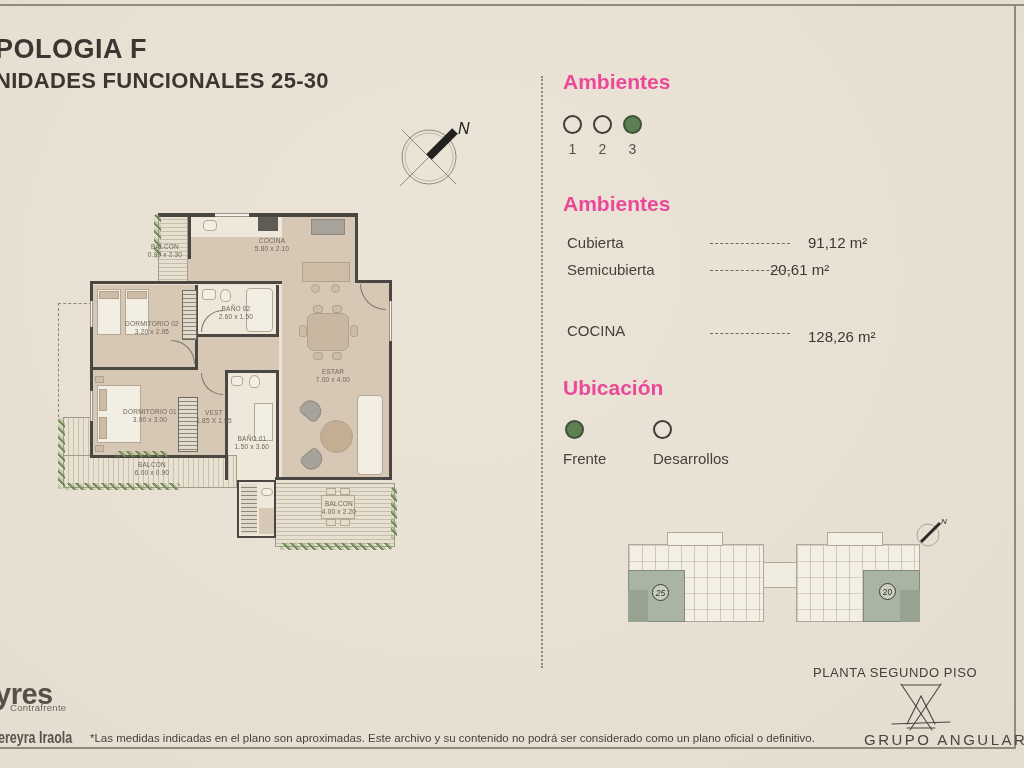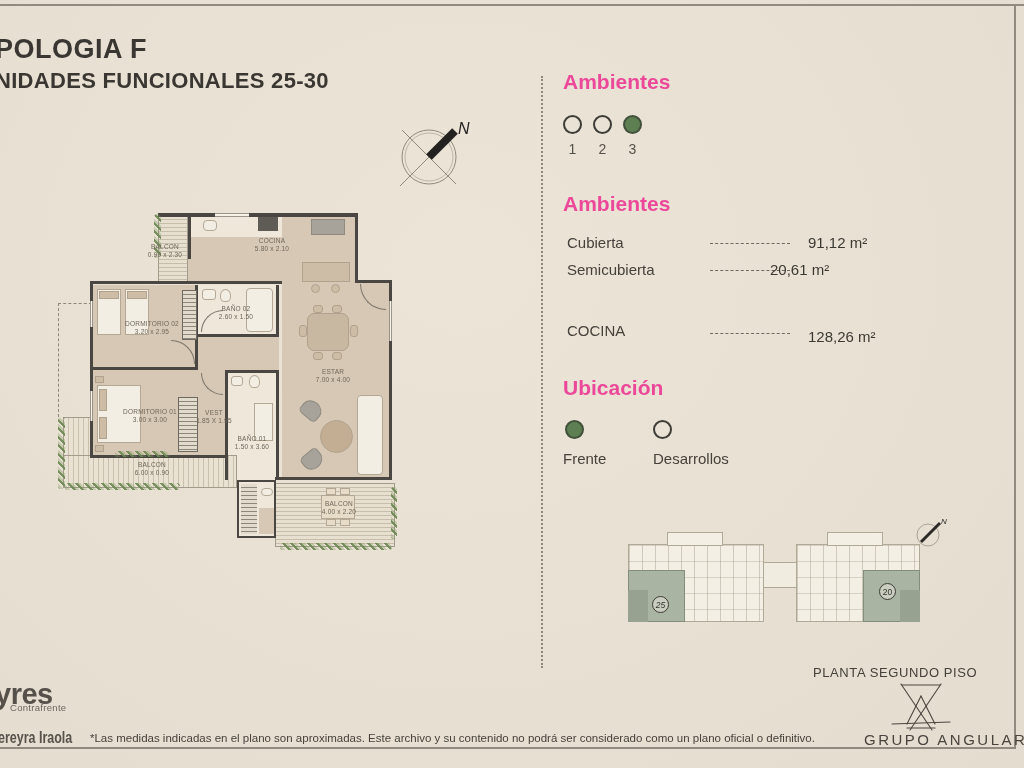--- a/index.html
+++ b/index.html
@@ -224,21 +224,21 @@
   <div class="wing" style="left:168px;top:16px;width:124px;height:78px;">
       <div class="winggrid"></div>
     </div>
   <div class="wing" style="left:135px;top:34px;width:34px;height:26px;background:#f1ece0;"></div>
   <div class="wing" style="left:39px;top:4px;width:56px;height:14px;"></div>
   <div class="wing" style="left:199px;top:4px;width:56px;height:14px;"></div>
   <div class="unit" style="left:0;top:42px;width:57px;height:52px;"></div>
   <div class="unitsub" style="left:0;top:62px;width:20px;height:32px;"></div>
   <div class="unit" style="left:235px;top:42px;width:57px;height:52px;"></div>
   <div class="unitsub" style="left:272px;top:62px;width:20px;height:32px;"></div>
-  <div class="ucircle" style="left:24px;top:68px;font-style:italic;">25</div>
+  <div class="ucircle" style="left:24px;top:56px;font-style:italic;">25</div>
   <div class="ucircle" style="left:251px;top:55px;">20</div>
 </div>
 <svg class="abs" style="left:913px;top:513px;" width="40" height="40" viewBox="0 0 40 40">
   <circle cx="15" cy="22" r="11" fill="none" stroke="#9a9487" stroke-width=".8"></circle>
   <line x1="8" y1="29" x2="27" y2="10" stroke="#2b2a27" stroke-width="3"></line>
   <text x="28" y="11" font-size="8" font-style="italic" fill="#2b2a27">N</text>
 </svg>
 <div class="abs caption" style="left:813px;top:665px;">PLANTA SEGUNDO PISO</div>
 
 <div class="abs logo1" style="left:-5px;top:678px;">yres</div>

